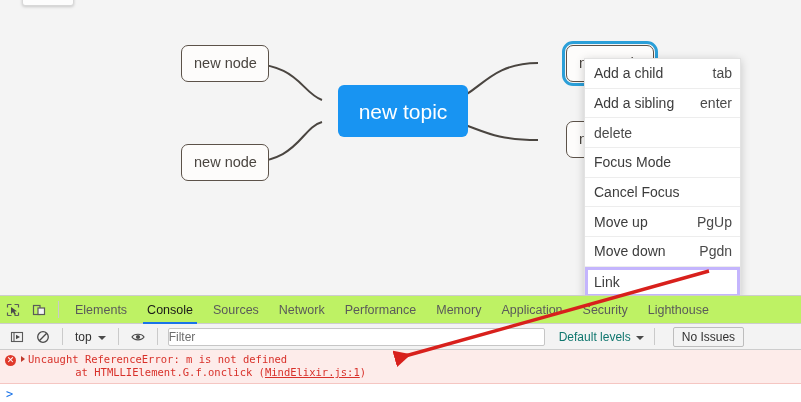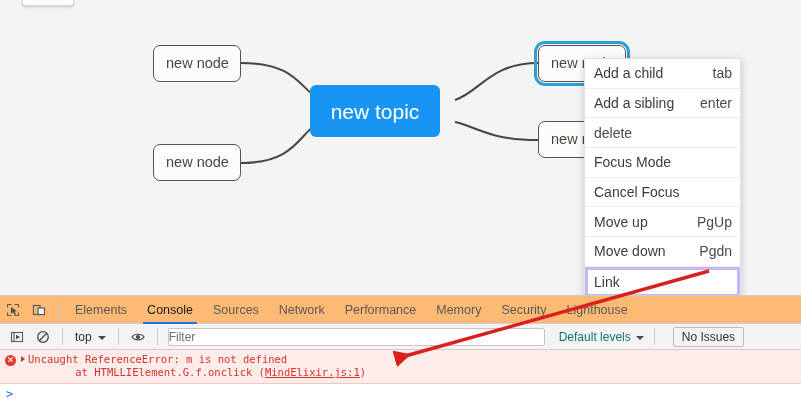--- a/index.html
+++ b/index.html
@@ -42,20 +42,21 @@
     border: 1.4px solid #5c5249;
     border-radius: 7px;
     color: #4a4540;
     font-size: 14.5px;
     line-height: 1;
     display: flex;
     align-items: center;
     padding: 0 12px;
     white-space: nowrap;
     overflow: hidden;
+    margin-left: 28px;
   }
   .node.selected {
     border-color: #5c5249;
     outline: 3px solid #2b9fd8;
     outline-offset: 1px;
     border-radius: 7px;
   }
   .node.root {
     background: #1894f2;
     border: none;
@@ -117,21 +118,21 @@
     z-index: 30;
     font-size: 12px;
     color: #3c3c3c;
   }
   #dt-tabbar {
     position: relative;
     height: 28px;
     display: flex;
     align-items: center;
     border-bottom: 1px solid #cdcdcd;
-    background: #fdba74;
+    background: #bef264;
     box-sizing: border-box;
   }
   .dt-icon-btn {
     width: 26px; height: 26px;
     display: flex; align-items: center; justify-content: center;
     flex: 0 0 auto;
   }
   .dt-sep {
     width: 1px; height: 17px;
     background: #cacaca;
@@ -382,20 +383,23 @@
       <div class="dt-tab">
         <span>Network</span>
       </div>
       <div class="dt-tab">
         <span>Performance</span>
       </div>
       <div class="dt-tab">
         <span>Memory</span>
       </div>
       <div class="dt-tab">
+        <span>Application</span>
+      </div>
+      <div class="dt-tab">
         <span>Security</span>
       </div>
       <div class="dt-tab">
         <span>Lighthouse</span>
       </div>
     </div>
 
     <div id="dt-filterbar">
 
       <div class="dt-icon-btn">

